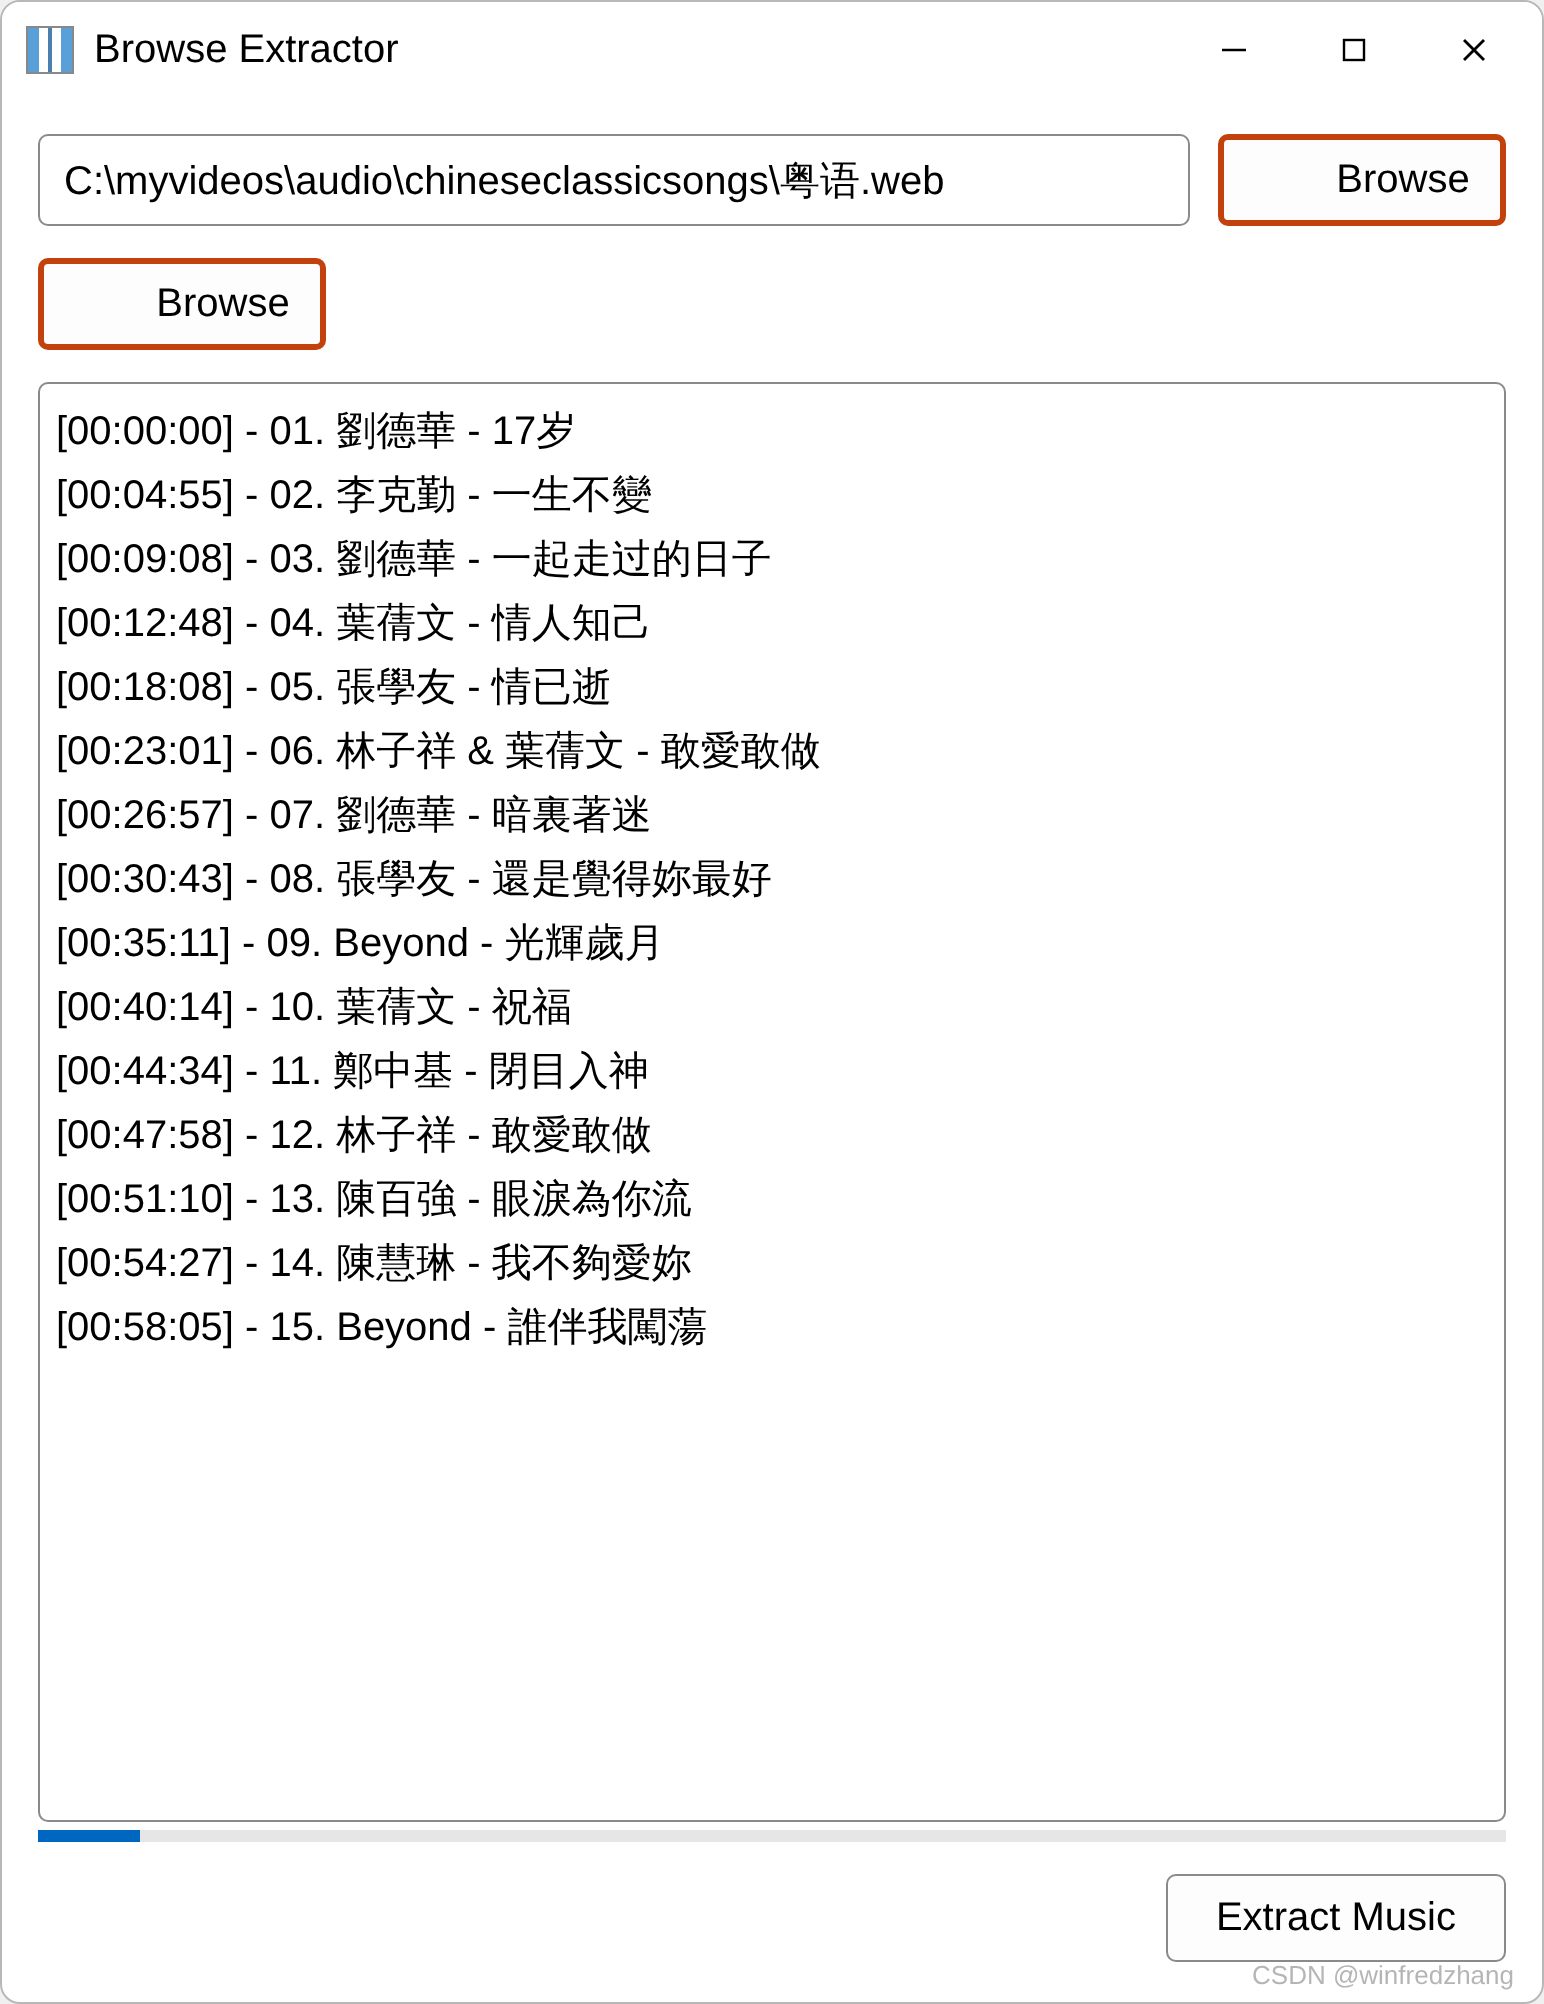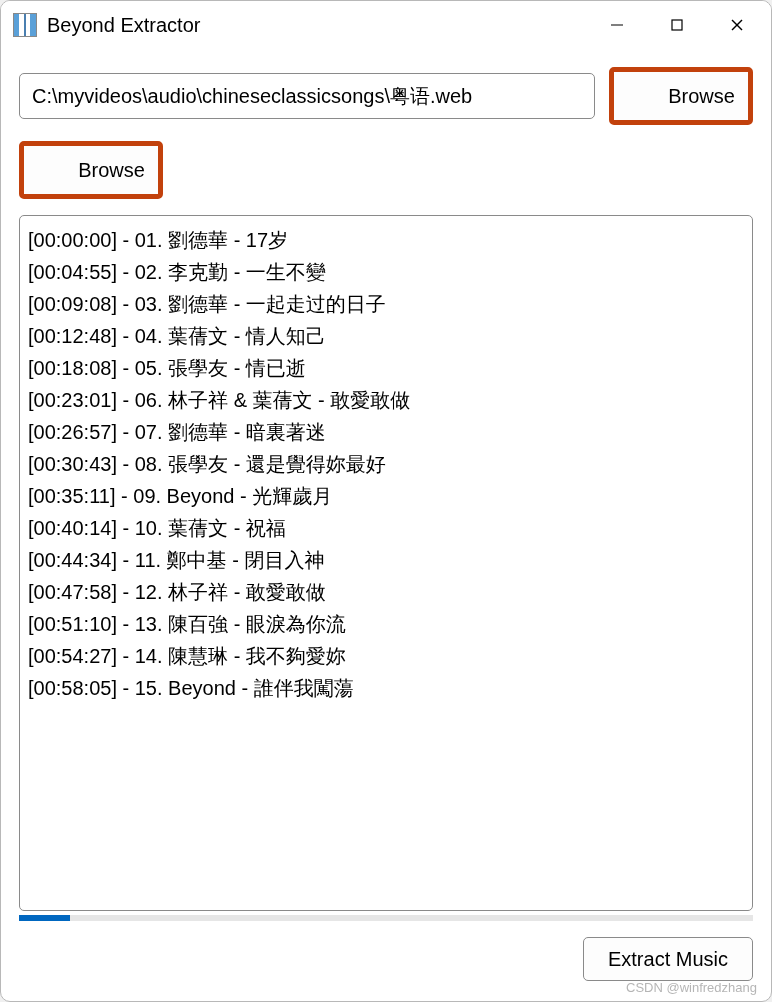--- a/index.html
+++ b/index.html
@@ -60,38 +60,38 @@
     .content {
       flex: 1;
       display: flex;
       flex-direction: column;
       padding: 18px 18px 14px 18px;
       gap: 16px;
     }
     .row {
       display: flex;
       gap: 14px;
-      align-items: center;
+      align-items: flex-start;
     }
     .path-input {
       flex: 1;
       height: 46px;
       border: 1px solid #8a8a8a;
       border-radius: 5px;
       padding: 0 12px;
       font-size: 20px;
       font-family: inherit;
       color: #000;
       outline: none;
       background: #fff;
     }
     .browse-btn {
       width: 144px;
-      height: 58px;
-      border: 5px solid #c2410c;
+      height: 46px;
+      border: 3px solid #c2410c;
       border-radius: 5px;
       background: #fdfdfd;
       font-size: 20px;
       font-family: inherit;
       cursor: pointer;
       padding-left: 41px;
     }
     .tracklist-wrap {
       flex: 1;
       display: flex;
@@ -160,21 +160,21 @@
     }
     .track-line { display:block; }
   </style>
 </head>
 <body>
 
 <div class="window">
 
   <div class="titlebar">
     <div class="app-icon"></div>
-    <div class="title-text">Beyond Extractor</div>
+    <div class="title-text">Browse Extractor</div>
     <div class="win-controls">
       <div class="win-btn">
         <svg viewBox="0 0 14 14">
             <line x1="1" y1="7" x2="13" y2="7" stroke="#000" stroke-width="1.2"></line>
           </svg>
       </div>
       <div class="win-btn">
         <svg viewBox="0 0 14 14">
             <rect x="2" y="2" width="10" height="10" fill="none" stroke="#000" stroke-width="1.2"></rect>
           </svg>

